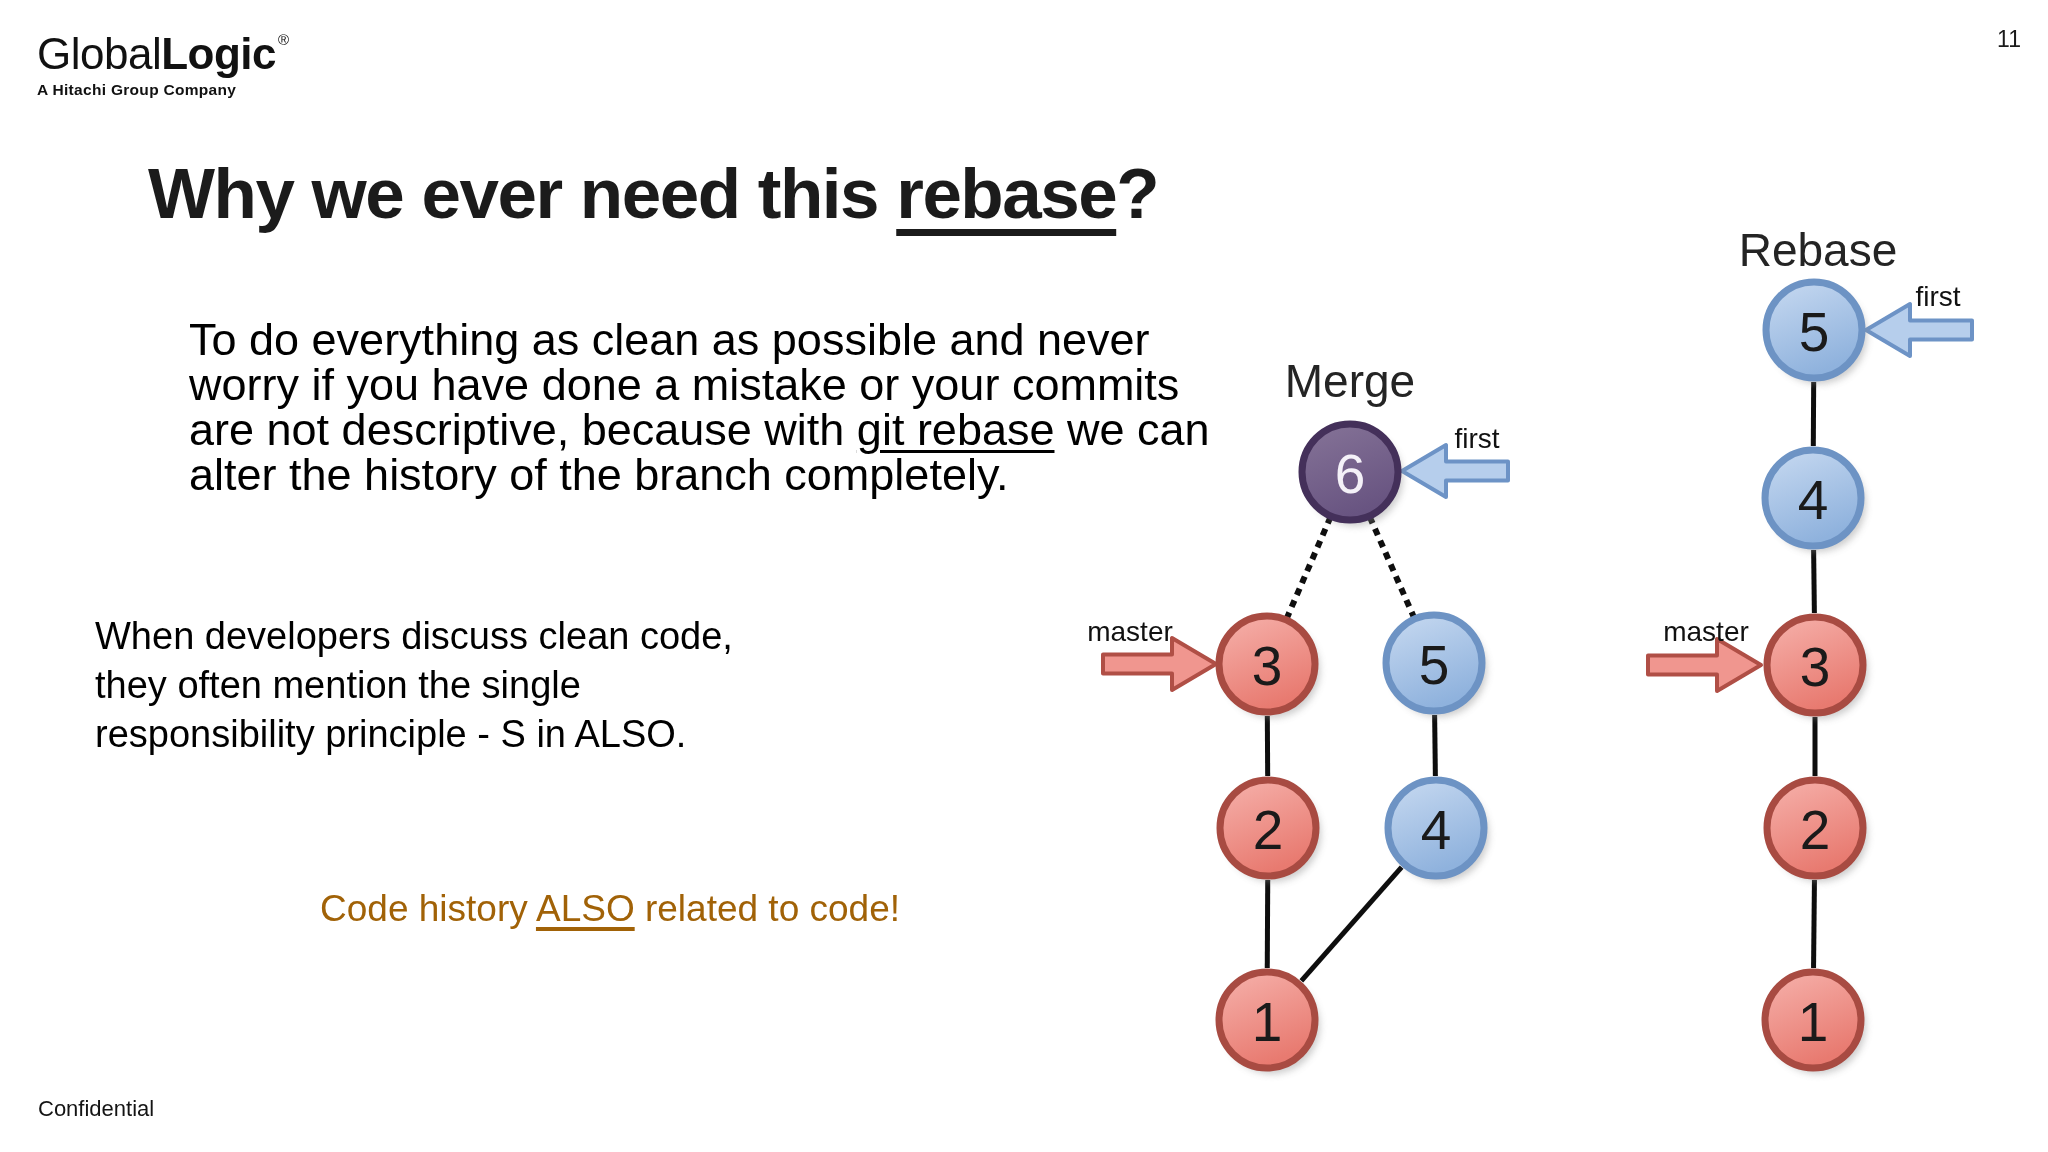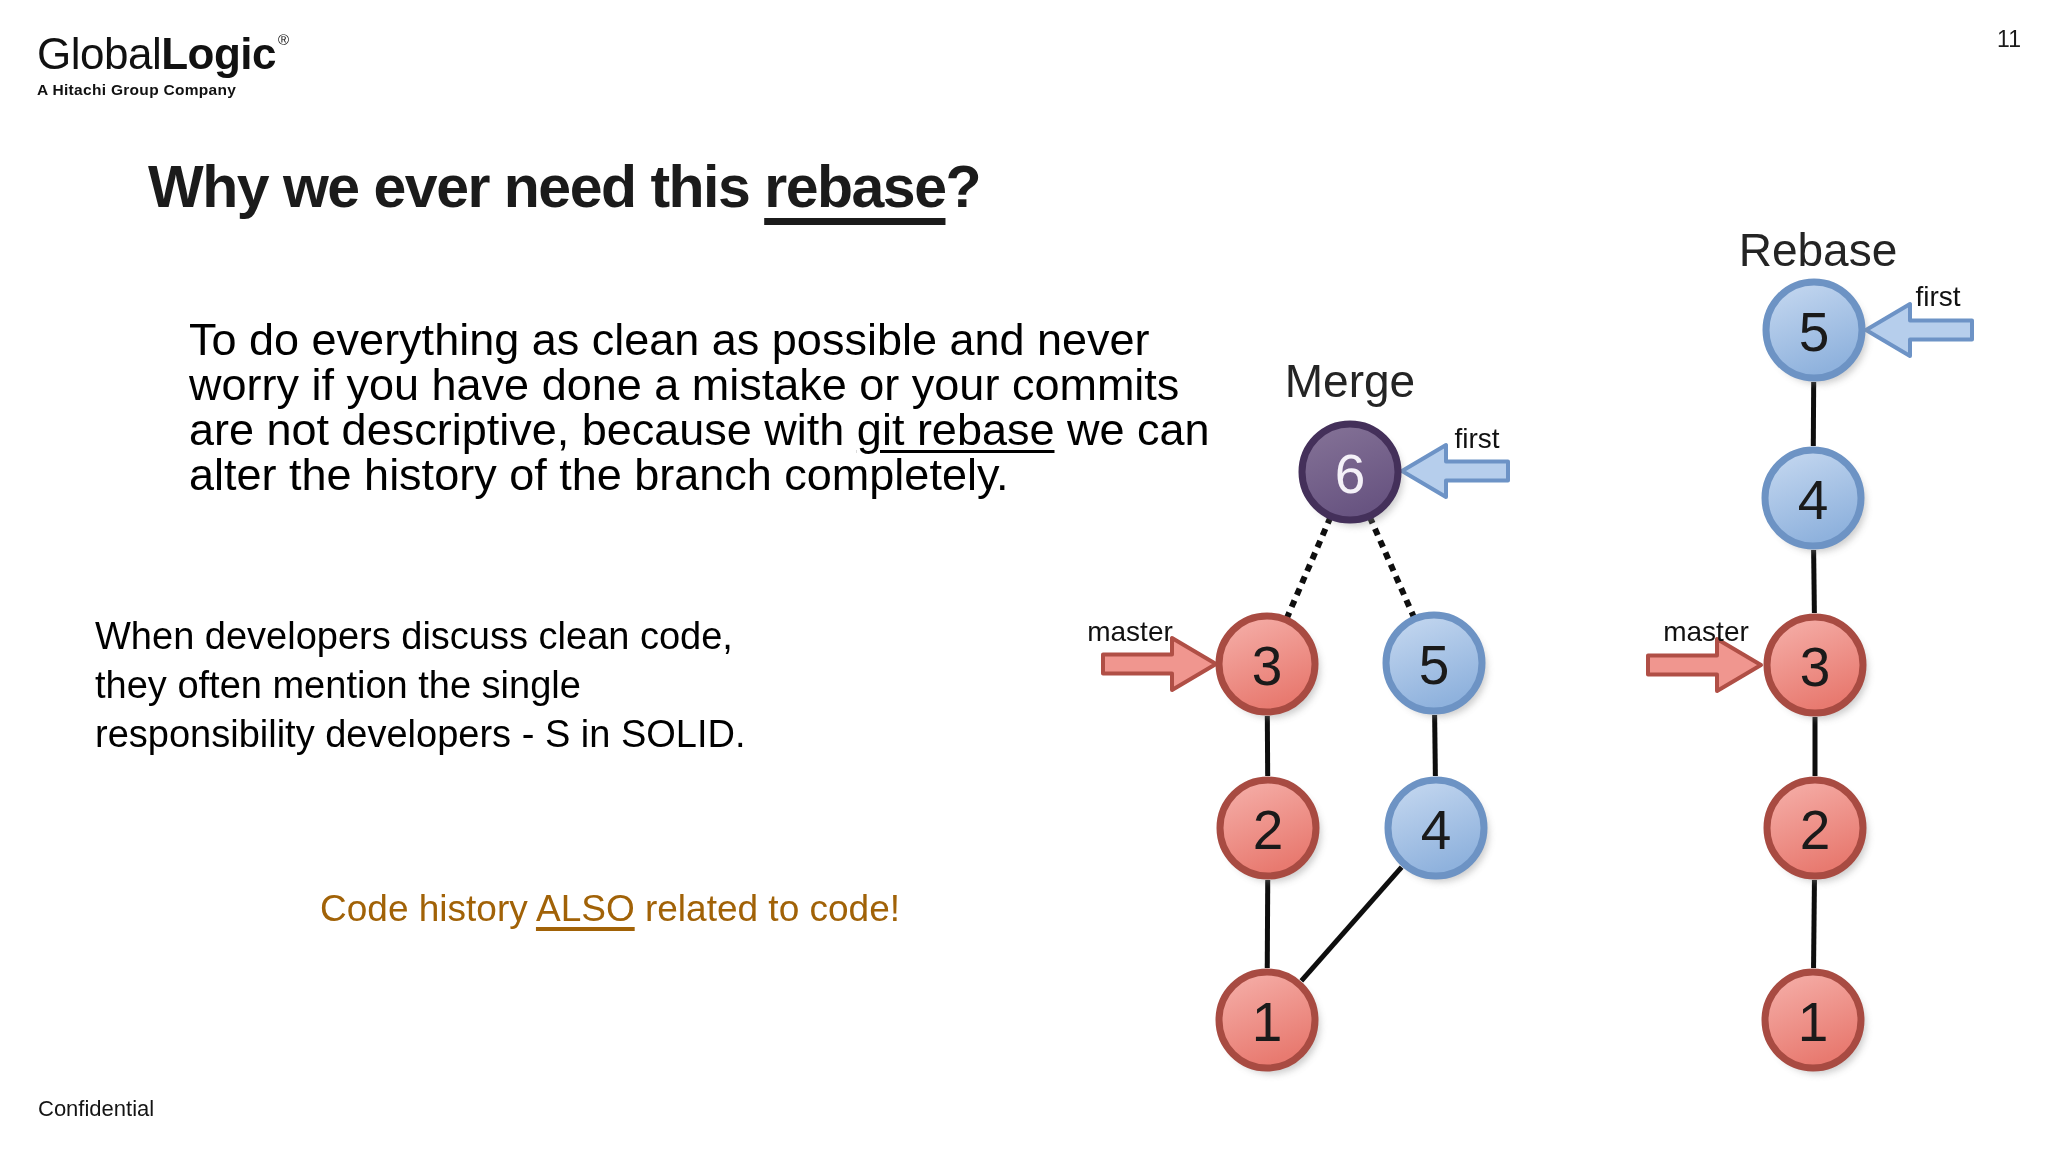--- a/index.html
+++ b/index.html
@@ -22,21 +22,21 @@
   .logo-reg   { font-size: 15px; font-weight: 400; position: relative; top: -24px; left: 2px; }
   .logo-tagline { margin-top: 3px; font-size: 15.5px; font-weight: 700; letter-spacing: 0.3px; }
 
   .page-number { position: absolute; top: 26px; right: 27px; font-size: 23px; color: #1a1a1a; }
 
   
   .u { text-decoration: underline; text-decoration-thickness: 3px; text-underline-offset: 5px; }
 
   .slide-title {
     position: absolute; left: 148px; top: 153px; margin: 0;
-    font-size: 59px; font-weight: 700; letter-spacing: -1.5px;
+    font-size: 71px; font-weight: 700; letter-spacing: -1.5px;
     color: #1b1b1b; white-space: nowrap;
   }
   .slide-title .u { text-decoration-thickness: 7px; text-underline-offset: 11px; }
 
   .para { position: absolute; color: #000000; }
   .para .line { white-space: nowrap; }
   .para-intro { left: 189px; top: 317px; font-size: 45px; line-height: 45px; }
   .para-solid { left: 95px;  top: 612px; font-size: 38px; line-height: 49px; }
 
   .caption { position: absolute; left: 320px; top: 888px; font-size: 37px; white-space: nowrap; color: #a16207; }
@@ -64,21 +64,21 @@
   <div class="para para-intro">
       <div class="line"><span>To do everything as clean as possible and never</span></div>
       <div class="line"><span>worry if you have done a mistake or your commits</span></div>
       <div class="line"><span>are not descriptive, because with </span><span class="u">git rebase</span><span> we can</span></div>
       <div class="line"><span>alter the history of the branch completely.</span></div>
     </div>
 
   <div class="para para-solid">
       <div class="line"><span>When developers discuss clean code,</span></div>
       <div class="line"><span>they often mention the single</span></div>
-      <div class="line"><span>responsibility developers - S in SOLID.</span></div>
+      <div class="line"><span>responsibility principle - S in ALSO.</span></div>
     </div>
 
   <div class="caption"><span>Code history </span><span class="u">ALSO</span><span> related to code!</span></div>
 
   <div class="footer">Confidential</div>
 
   <svg id="diagram-svg" viewBox="0 0 2048 1152" aria-hidden="true">
       <defs>
         <linearGradient id="grad-red" x1="0" y1="0" x2="0.4" y2="1">
           <stop offset="0%" stop-color="#f6b2ac"></stop>

